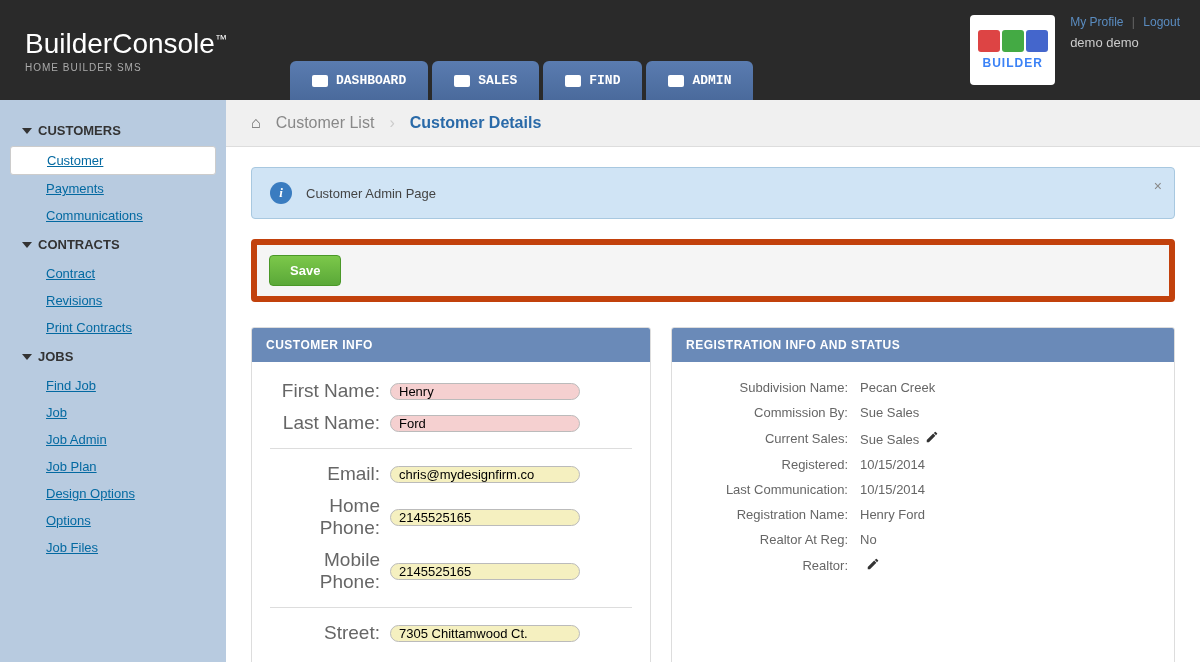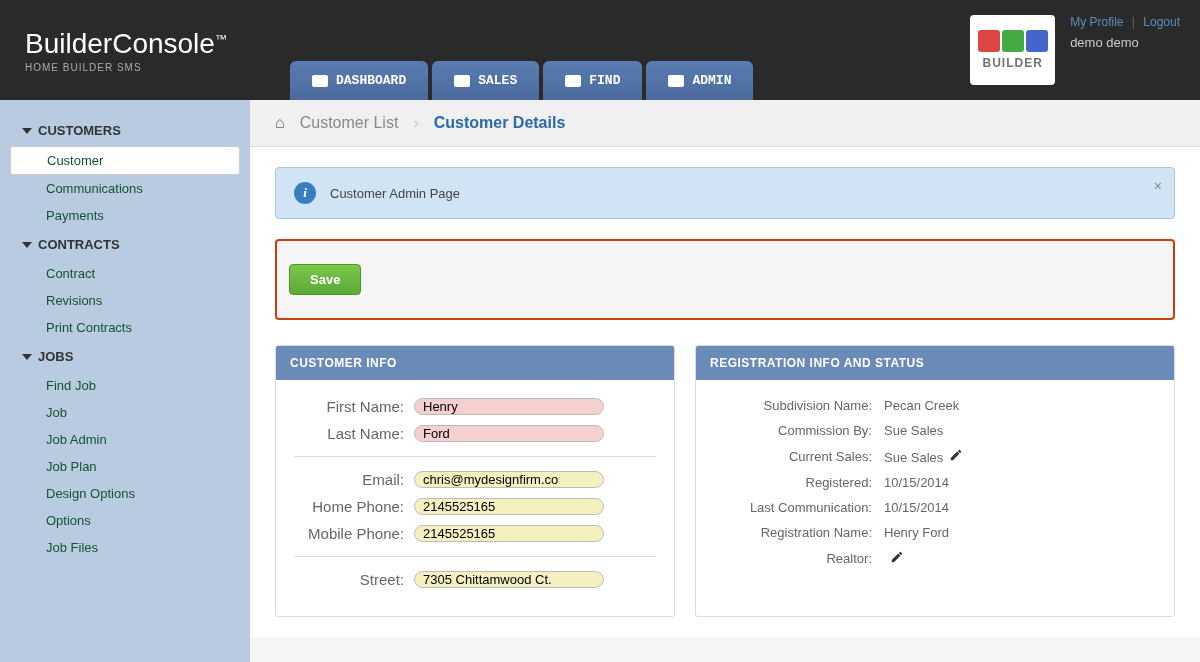--- a/index.html
+++ b/index.html
@@ -18,58 +18,58 @@
 .nav-tab .tab-icon { width: 16px; height: 12px; background: #fff; border-radius: 2px; position: relative; }
 .nav-tab .tab-icon::after { content: ""; position: absolute; bottom: -4px; left: 4px; border: 4px solid transparent; border-top-color: #fff; }
 
 .header-right { position: absolute; right: 20px; top: 15px; display: flex; align-items: flex-start; gap: 15px; }
 .builder-logo { width: 85px; height: 70px; background: #fff; border-radius: 4px; padding: 5px; display: flex; flex-direction: column; align-items: center; justify-content: center; }
 .builder-logo-top { display: flex; gap: 2px; }
 .puzzle { width: 22px; height: 22px; border-radius: 3px; }
 .puzzle.r { background: #d44; }
 .puzzle.g { background: #4a4; }
 .puzzle.b { background: #46c; }
-.builder-logo-text { font-size: 12px; font-weight: 900; color: #737373; margin-top: 4px; letter-spacing: 1px; }
+.builder-logo-text { font-size: 12px; font-weight: 900; color: #3b82f6; margin-top: 4px; letter-spacing: 1px; }
 .user-links { font-size: 12px; color: #5a8cc0; }
 .user-links a { color: #5a8cc0; text-decoration: none; cursor: pointer; }
 .user-links .sep { color: #666; margin: 0 5px; }
 .user-name { color: #ccc; font-size: 13px; margin-top: 6px; }
 
 
 .content-row { display: flex; height: calc(662px - 100px); }
-.sidebar { width: 250px; padding: 15px 10px; }
+.sidebar { width: 226px; padding: 15px 10px; }
 .side-group-title { font-weight: 700; font-size: 13px; color: #333; padding: 8px 12px; display: flex; align-items: center; gap: 6px; cursor: pointer; }
 .side-group-title .caret { width: 0; height: 0; border-left: 5px solid transparent; border-right: 5px solid transparent; border-top: 6px solid #333; }
-.side-item { padding: 6px 12px 6px 36px; color: #14532d; cursor: pointer; font-size: 13px; }
+.side-item { padding: 6px 12px 6px 36px; color: #0369a1; cursor: pointer; font-size: 13px; text-decoration: underline; }
 .side-item.active { background: #fff; border: 1px solid #ccc; border-radius: 3px; }
 
 .main { flex: 1; background: #f5f5f5; padding: 0; overflow: hidden; }
 .breadcrumb { background: #f0f0f0; border-bottom: 1px solid #ddd; padding: 14px 25px; display: flex; align-items: center; gap: 15px; font-size: 16px; }
 .breadcrumb .home-icon { color: #666; font-size: 16px; }
 .breadcrumb .crumb { color: #888; cursor: pointer; }
 .breadcrumb .crumb.active { color: #2a6aa8; font-weight: 600; }
 .breadcrumb .sep { color: #ccc; }
 
 .main-inner { padding: 20px 25px; background: #fff; margin: 0; }
 .info-banner { background: #d0e4f5; border: 1px solid #a8c8e0; border-radius: 4px; padding: 14px 18px; display: flex; align-items: center; gap: 14px; position: relative; margin-bottom: 20px; }
 .info-banner .info-icon { width: 22px; height: 22px; border-radius: 50%; background: #3a7cc0; color: #fff; display: flex; align-items: center; justify-content: center; font-weight: 700; font-style: italic; font-family: Georgia, serif; }
 .info-banner .close { position: absolute; right: 12px; top: 10px; color: #888; cursor: pointer; font-size: 14px; }
 
-.toolbar { background: #f5f5f5; border: 2px solid #c2410c; border-radius: 4px; padding: 23px 12px; margin-bottom: 25px; display: flex; gap: 8px; }
+.toolbar { background: #f5f5f5; border: 6px solid #c2410c; border-radius: 4px; padding: 10px 12px; margin-bottom: 25px; display: flex; gap: 8px; }
 .btn-save { background: linear-gradient(#7cc84a, #5aa838); color: #fff; border: 1px solid #4a9828; border-radius: 4px; padding: 7px 20px; font-size: 13px; font-weight: 600; cursor: pointer; }
 
 .panels { display: flex; gap: 20px; }
 .panel { border: 1px solid #ddd; border-radius: 3px; overflow: hidden; }
 .panel-left { flex: 0 0 400px; }
 .panel-right { flex: 1; }
 .panel-header { background: #6a8ab8; color: #fff; padding: 10px 14px; font-size: 12px; font-weight: 700; letter-spacing: 0.5px; }
 .panel-body { padding: 18px; }
 
 .form-row { display: flex; align-items: center; margin-bottom: 10px; }
-.form-label { flex: 0 0 120px; text-align: right; color: #666; font-size: 15px; padding-right: 10px; }
+.form-label { flex: 0 0 120px; text-align: right; color: #666; font-size: 19px; padding-right: 10px; }
 .form-input { flex: 1; max-width: 190px; padding: 0 8px; border: 1px solid #bbb; border-radius: 10px; font-size: 13px; }
 .form-input.pink { background: #f5d0d0; }
 .form-input.yellow { background: #f5f0c0; }
 .form-hr { border: none; border-top: 1px solid #ddd; margin: 14px 0; }
 
 .info-row { display: flex; align-items: center; margin-bottom: 10px; }
 .info-label { flex: 0 0 170px; text-align: right; color: #666; font-size: 13px; padding-right: 12px; }
 .info-value { color: #666; font-size: 13px; }
 .edit-icon { width: 14px; height: 14px; display: inline-block; margin-left: 6px; cursor: pointer; }
 .edit-icon svg { width: 14px; height: 14px; fill: #333; }
@@ -120,22 +120,22 @@
   </div>
 </div>
 
 <div class="content-row">
   <div class="sidebar">
     <div class="side-group-title">
         <span class="caret"></span>
         <span>CUSTOMERS</span>
       </div>
     <div class="side-item active">Customer</div>
+    <div class="side-item">Payments</div>
     <div class="side-item">Communications</div>
-    <div class="side-item">Payments</div>
 
     <div class="side-group-title">
         <span class="caret"></span>
         <span>CONTRACTS</span>
       </div>
     <div class="side-item">Contract</div>
     <div class="side-item">Revisions</div>
     <div class="side-item">Print Contracts</div>
 
     <div class="side-group-title">
@@ -226,20 +226,24 @@
             </div>
             <div class="info-row">
               <div class="info-label">Last Communication:</div>
               <div class="info-value">10/15/2014</div>
             </div>
             <div class="info-row">
               <div class="info-label">Registration Name:</div>
               <div class="info-value">Henry Ford</div>
             </div>
             <div class="info-row">
+              <div class="info-label">Realtor At Reg:</div>
+              <div class="info-value">No</div>
+            </div>
+            <div class="info-row">
               <div class="info-label">Realtor:</div>
               <div class="info-value"><span></span><span class="edit-icon"><svg viewBox="0 0 24 24">
                       <path d="M3 17.25V21h3.75L17.81 9.94l-3.75-3.75L3 17.25zM20.71 7.04a1 1 0 0 0 0-1.41l-2.34-2.34a1 1 0 0 0-1.41 0l-1.83 1.83 3.75 3.75 1.83-1.83z"></path>
                     </svg></span></div>
             </div>
           </div>
         </div>
       </div>
     </div>
   </div>

